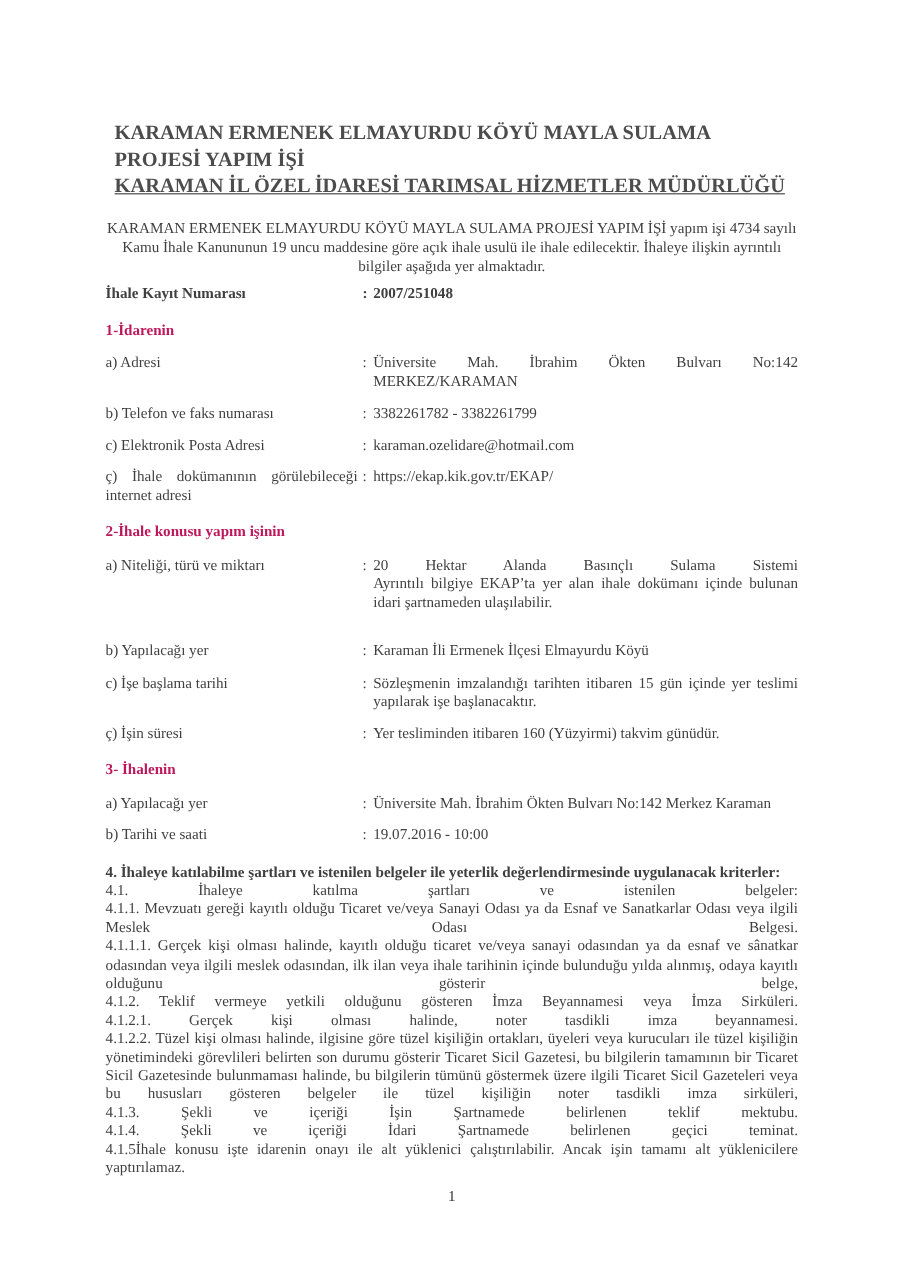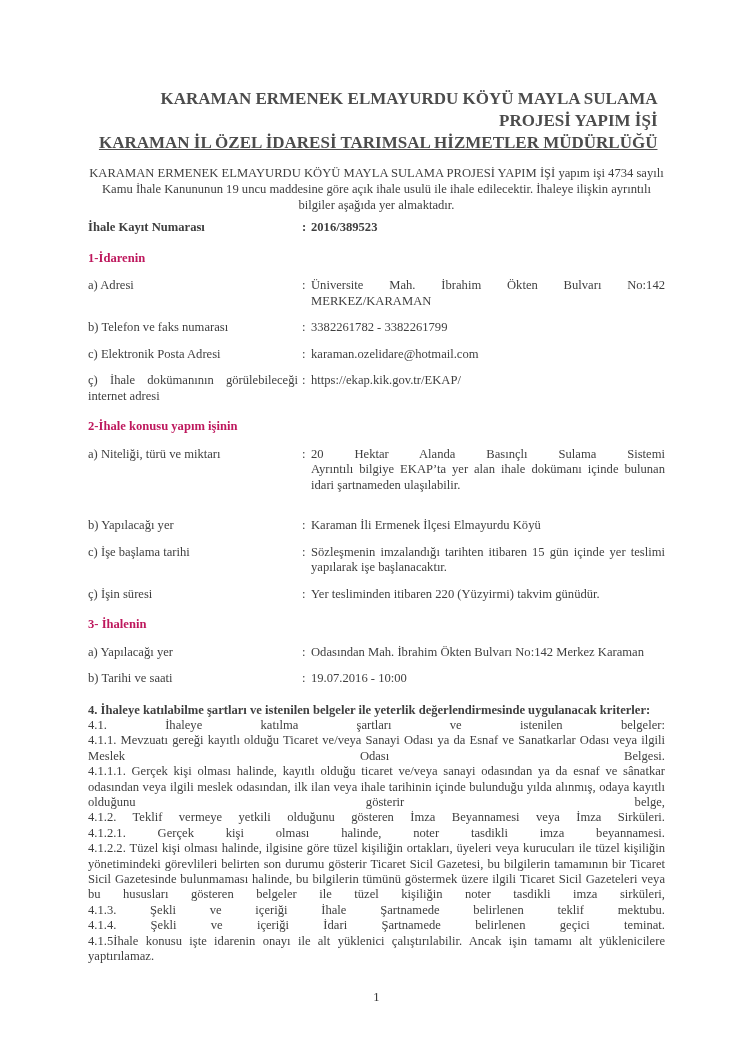--- a/index.html
+++ b/index.html
@@ -15,22 +15,22 @@
   }
   .content {
     position: absolute;
     left: 88px;
     top: 0;
     width: 577px;
     padding-top: 84px;
   }
   .doc-title {
     max-width: 562px;
-    margin: 4px auto;
-    text-align: right;
+    margin: 16px auto;
+    text-align: left;
     font-weight: bold;
     font-size: 17px;
     line-height: 22px;
     color: #4c4c4c;
   }
   .doc-title .underlined { text-decoration: underline; }
   .intro {
     margin-top: 11px;
     text-align: center;
     font-size: 12.6px;
@@ -83,21 +83,21 @@
     <div class="doc-title">
       <div>KARAMAN ERMENEK ELMAYURDU KÖYÜ MAYLA SULAMA PROJESİ YAPIM İŞİ</div>
       <div class="underlined">KARAMAN İL ÖZEL İDARESİ TARIMSAL HİZMETLER MÜDÜRLÜĞÜ</div>
     </div>
 
     <div class="intro">KARAMAN ERMENEK ELMAYURDU KÖYÜ MAYLA SULAMA PROJESİ YAPIM İŞİ yapım işi 4734 sayılı Kamu İhale Kanununun 19 uncu maddesine göre açık ihale usulü ile ihale edilecektir. İhaleye ilişkin ayrıntılı bilgiler aşağıda yer almaktadır.</div>
 
     <div class="kv-row registration">
       <div class="kv-label">İhale Kayıt Numarası</div>
       <div class="kv-colon">:</div>
-      <div class="kv-value">2016/389523</div>
+      <div class="kv-value">2007/251048</div>
     </div>
 
     <div class="section-heading">1-İdarenin</div>
 
     <div class="kv-row">
       <div class="kv-label">a) Adresi</div>
       <div class="kv-colon">:</div>
       <div class="kv-value">
         <div class="jlast">Üniversite Mah. İbrahim Ökten Bulvarı No:142</div>
         <div>MERKEZ/KARAMAN</div>
@@ -141,46 +141,46 @@
 
     <div class="kv-row">
       <div class="kv-label">c) İşe başlama tarihi</div>
       <div class="kv-colon">:</div>
       <div class="kv-value">Sözleşmenin imzalandığı tarihten itibaren 15 gün içinde yer teslimi yapılarak işe başlanacaktır.</div>
     </div>
 
     <div class="kv-row">
       <div class="kv-label">ç) İşin süresi</div>
       <div class="kv-colon">:</div>
-      <div class="kv-value">Yer tesliminden itibaren 220 (Yüzyirmi) takvim günüdür.</div>
+      <div class="kv-value">Yer tesliminden itibaren 160 (Yüzyirmi) takvim günüdür.</div>
     </div>
 
     <div class="section-heading">3- İhalenin</div>
 
     <div class="kv-row">
       <div class="kv-label">a) Yapılacağı yer</div>
       <div class="kv-colon">:</div>
-      <div class="kv-value">Odasından Mah. İbrahim Ökten Bulvarı No:142 Merkez Karaman</div>
+      <div class="kv-value">Üniversite Mah. İbrahim Ökten Bulvarı No:142 Merkez Karaman</div>
     </div>
 
     <div class="kv-row">
       <div class="kv-label">b) Tarihi ve saati</div>
       <div class="kv-colon">:</div>
       <div class="kv-value">19.07.2016 - 10:00</div>
     </div>
 
     <div class="block4">
       <div class="item bold">4. İhaleye katılabilme şartları ve istenilen belgeler ile yeterlik değerlendirmesinde uygulanacak kriterler:</div>
       <div class="item jlast">4.1. İhaleye katılma şartları ve istenilen belgeler:</div>
       <div class="item jlast">4.1.1. Mevzuatı gereği kayıtlı olduğu Ticaret ve/veya Sanayi Odası ya da Esnaf ve Sanatkarlar Odası veya ilgili Meslek Odası Belgesi.</div>
       <div class="item jlast">4.1.1.1. Gerçek kişi olması halinde, kayıtlı olduğu ticaret ve/veya sanayi odasından ya da esnaf ve sânatkar odasından veya ilgili meslek odasından, ilk ilan veya ihale tarihinin içinde bulunduğu yılda alınmış, odaya kayıtlı olduğunu gösterir belge,</div>
       <div class="item jlast">4.1.2. Teklif vermeye yetkili olduğunu gösteren İmza Beyannamesi veya İmza Sirküleri.</div>
       <div class="item jlast">4.1.2.1. Gerçek kişi olması halinde, noter tasdikli imza beyannamesi.</div>
       <div class="item jlast">4.1.2.2. Tüzel kişi olması halinde, ilgisine göre tüzel kişiliğin ortakları, üyeleri veya kurucuları ile tüzel kişiliğin yönetimindeki görevlileri belirten son durumu gösterir Ticaret Sicil Gazetesi, bu bilgilerin tamamının bir Ticaret Sicil Gazetesinde bulunmaması halinde, bu bilgilerin tümünü göstermek üzere ilgili Ticaret Sicil Gazeteleri veya bu hususları gösteren belgeler ile tüzel kişiliğin noter tasdikli imza sirküleri,</div>
-      <div class="item jlast">4.1.3. Şekli ve içeriği İhale Şartnamede belirlenen teklif mektubu.</div>
+      <div class="item jlast">4.1.3. Şekli ve içeriği İşin Şartnamede belirlenen teklif mektubu.</div>
       <div class="item jlast">4.1.4. Şekli ve içeriği İdari Şartnamede belirlenen geçici teminat.</div>
       <div class="item">4.1.5İhale konusu işte idarenin onayı ile alt yüklenici çalıştırılabilir. Ancak işin tamamı alt yüklenicilere yaptırılamaz.</div>
     </div>
 
   </div>
 
   <div class="page-number">1</div>
 </div>
 
 </body></html>

